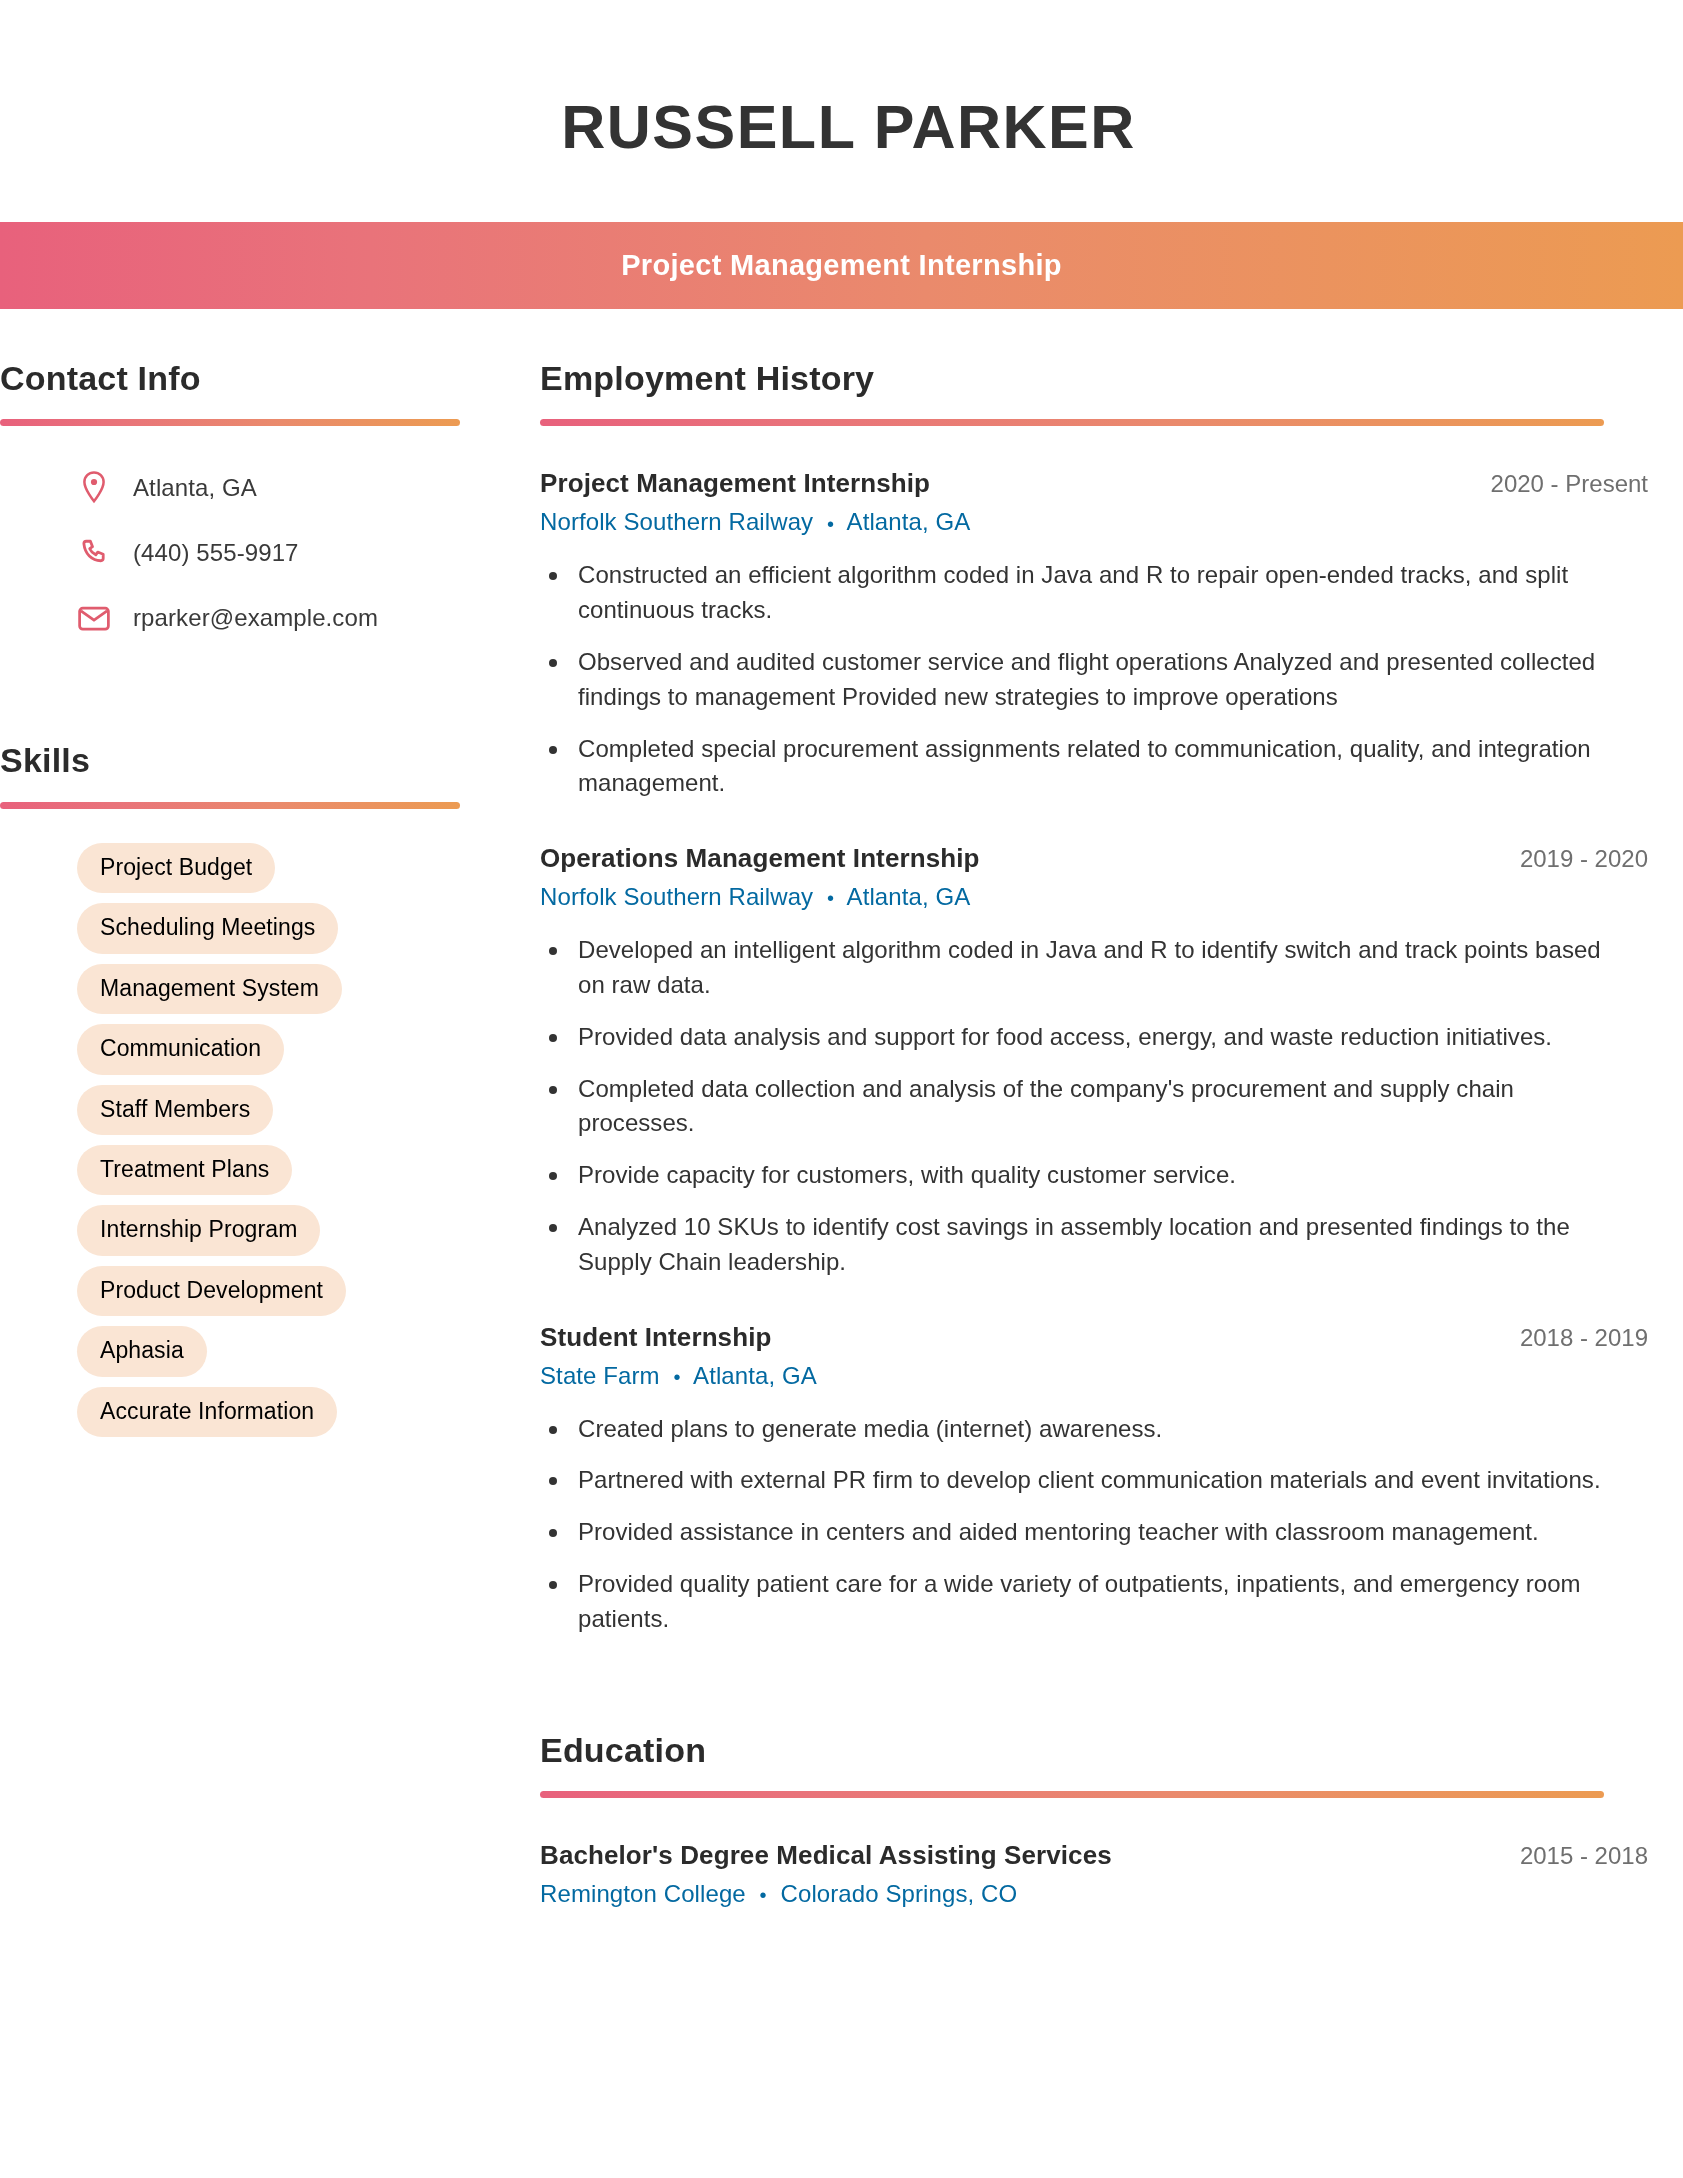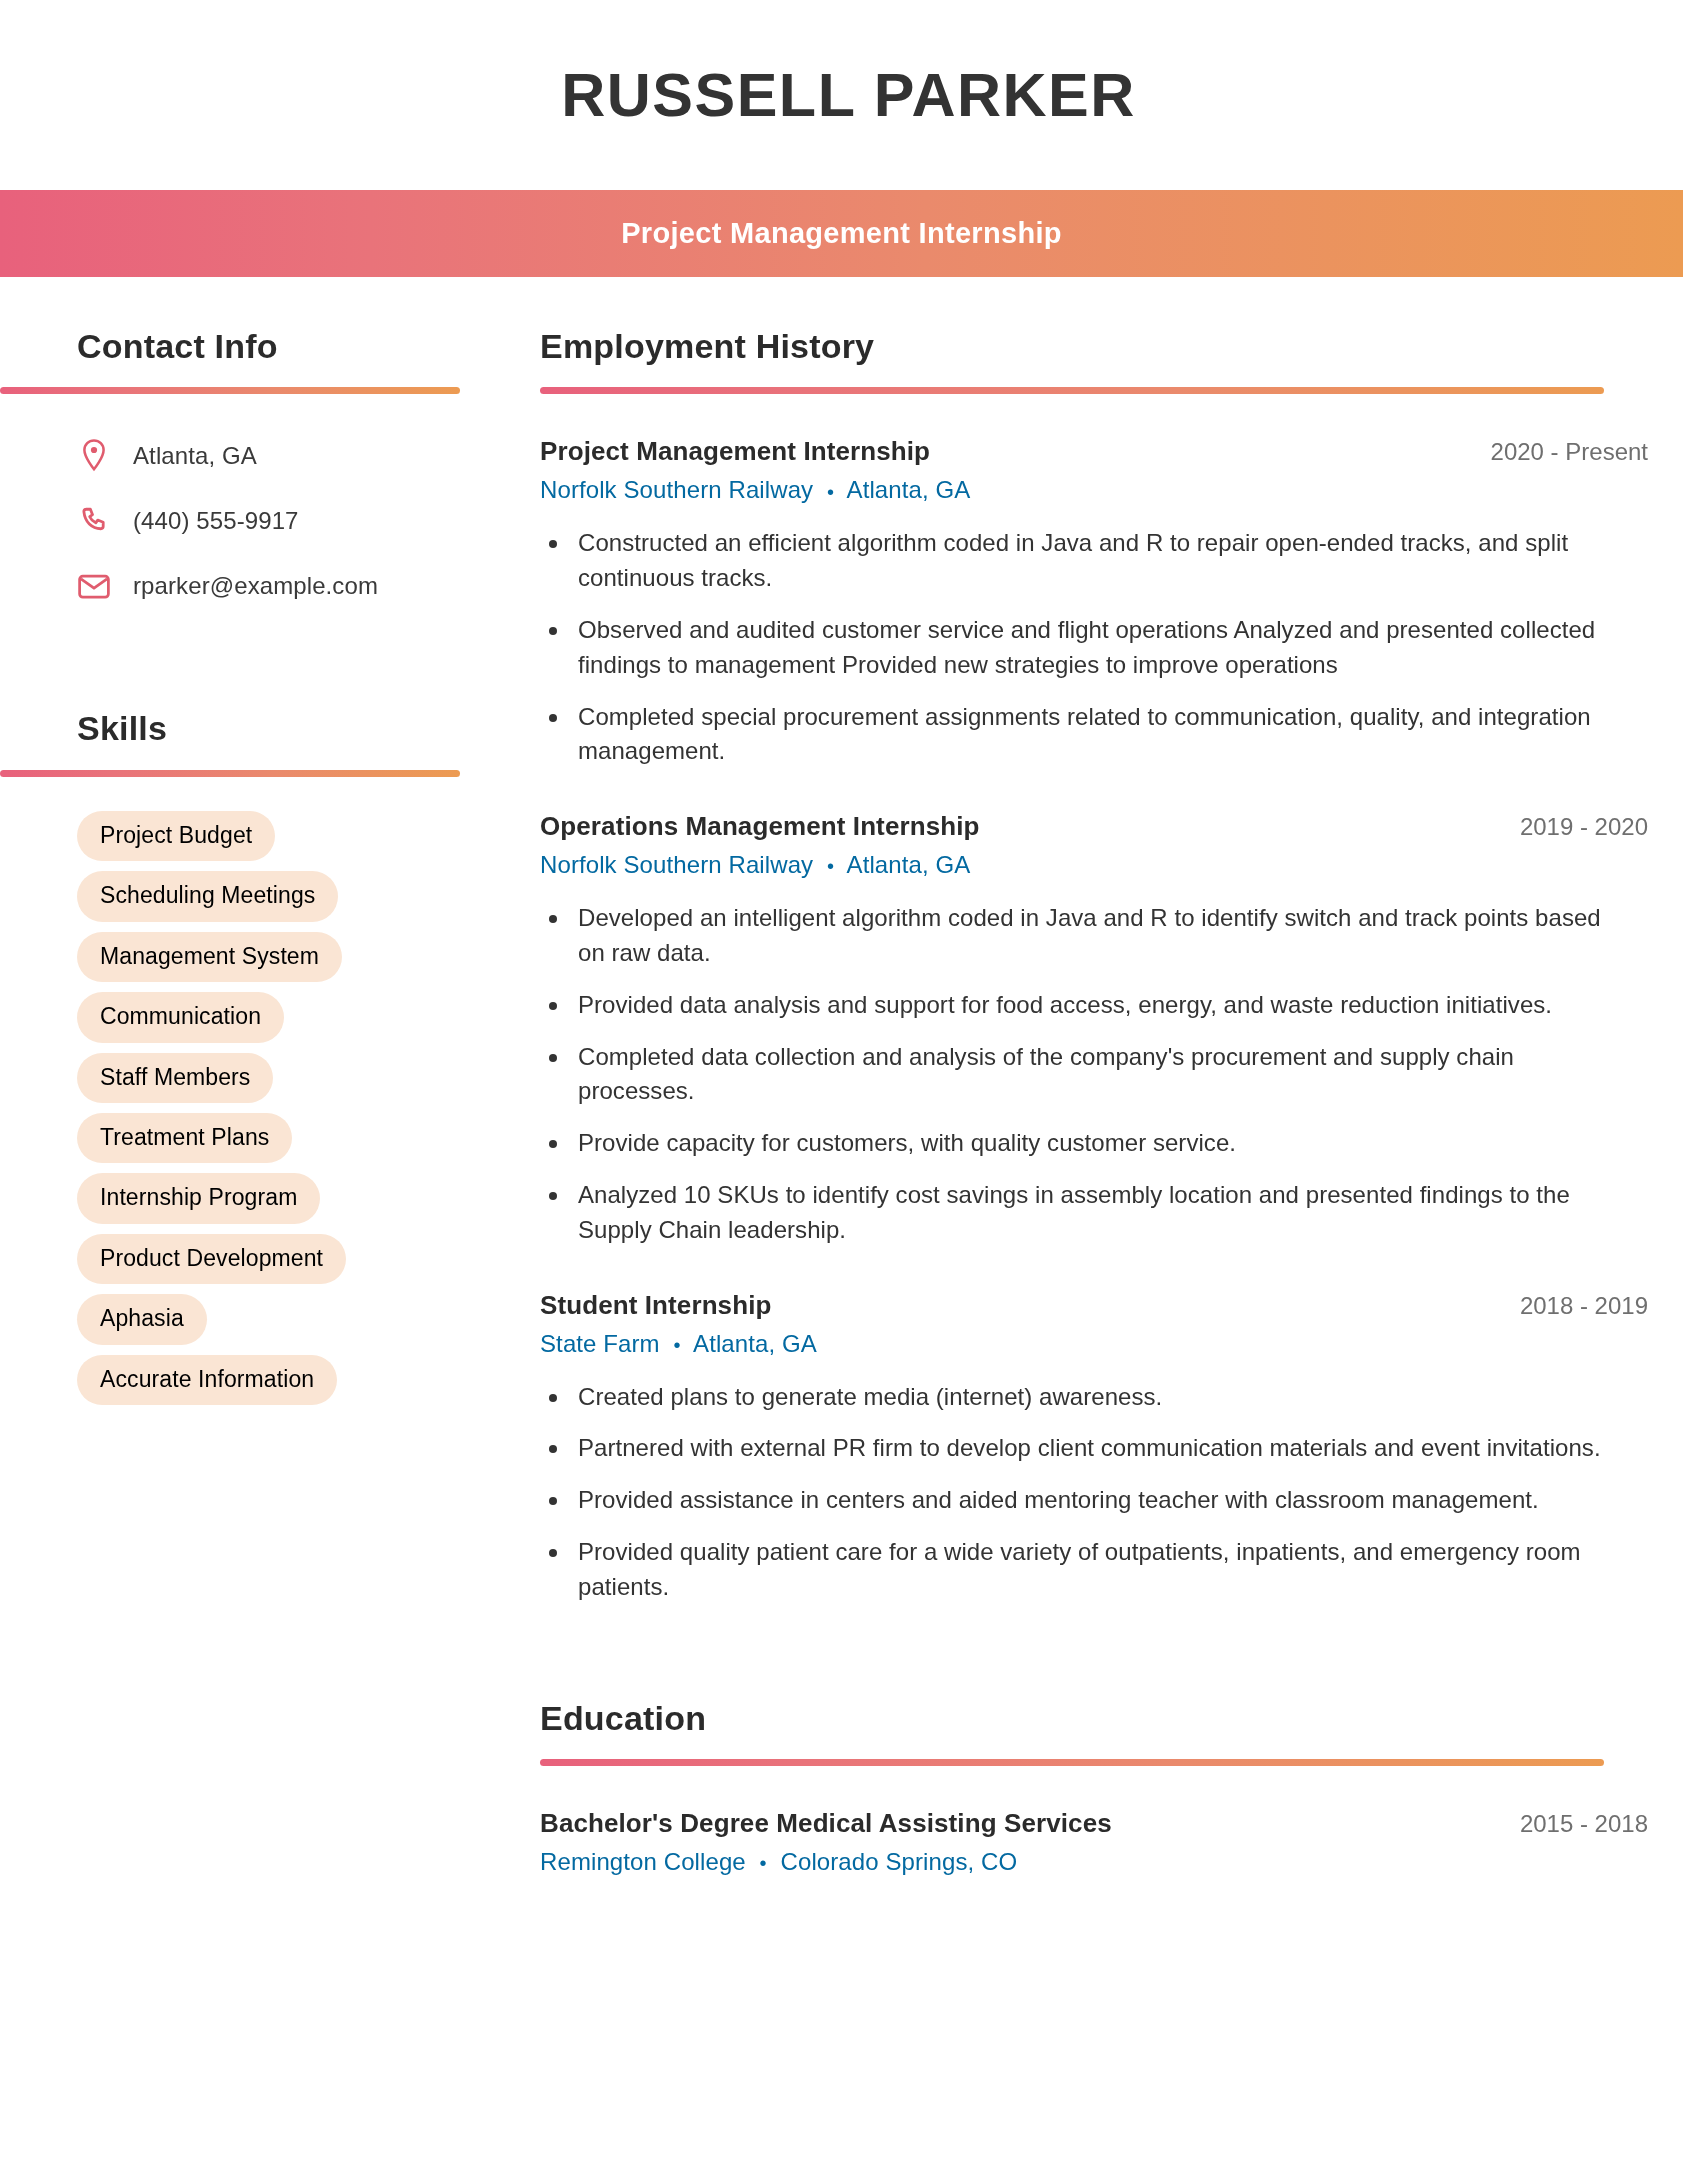--- a/index.html
+++ b/index.html
@@ -21,20 +21,21 @@
     overflow: hidden;
   }
 
   
   .header-name-band {
     height: 190px;
     display: flex;
     align-items: center;
     justify-content: center;
     background: #ffffff;
+    margin-top: 32px;
   }
 
   .full-name {
     font-size: 61px;
     font-weight: 700;
     letter-spacing: 1.5px;
     color: #333333;
     text-align: center;
     line-height: 1;
     padding-left: 14px;
@@ -76,21 +77,21 @@
 
   
   .section-heading {
     font-size: 34px;
     font-weight: 600;
     color: #2b2b2b;
     letter-spacing: 0.2px;
     line-height: 1.1;
   }
 
-  .sidebar .section-heading { padding-left: 77px; }
+  .sidebar .section-heading { }
 
   .rule {
     height: 7px;
     border-radius: 4px;
     margin-top: 22px;
     background: linear-gradient(90deg, #e8617c 0%, #e9737a 25%, #ea8a6c 60%, #ec9b52 100%);
   }
 
   .sidebar .rule { width: 460px; margin-left: 0; }
   .main .rule    { width: 1064px; }

